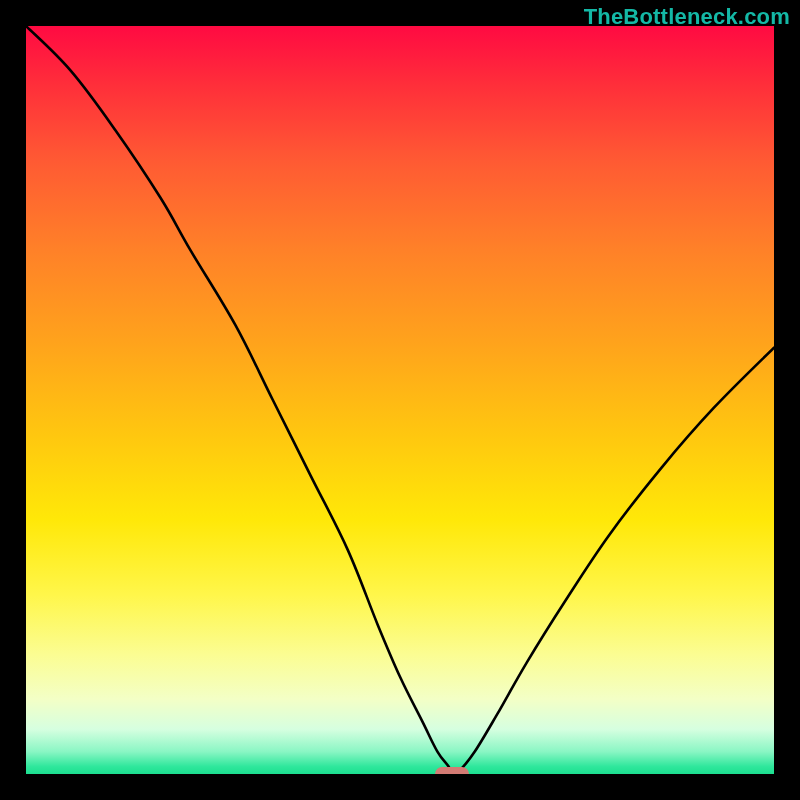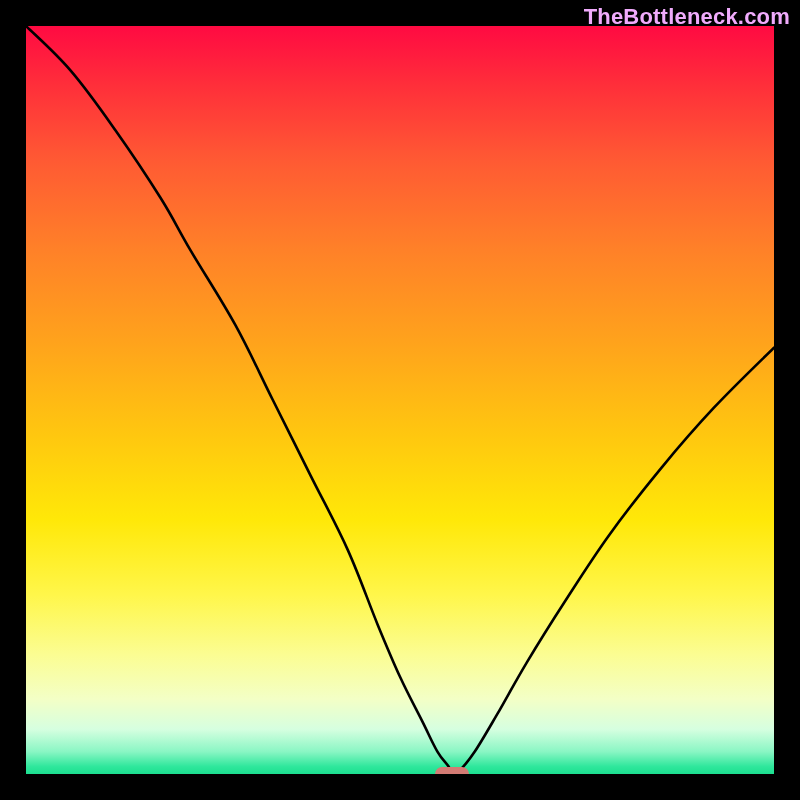--- a/index.html
+++ b/index.html
@@ -56,21 +56,21 @@
     background: #d37b74;
     transform: translate(-50%, -50%);
   }
   .watermark {
     position: absolute;
     top: 4px;
     right: 10px;
     font-family: Arial, Helvetica, sans-serif;
     font-size: 22px;
     font-weight: 600;
-    color: #f0abfc;
+    color: #14b8a6;
     letter-spacing: 0.2px;
     user-select: none;
   }
 </style>
 </head>
 <body>
 
 <div class="chart-wrap">
 
   <div class="plot-area">

